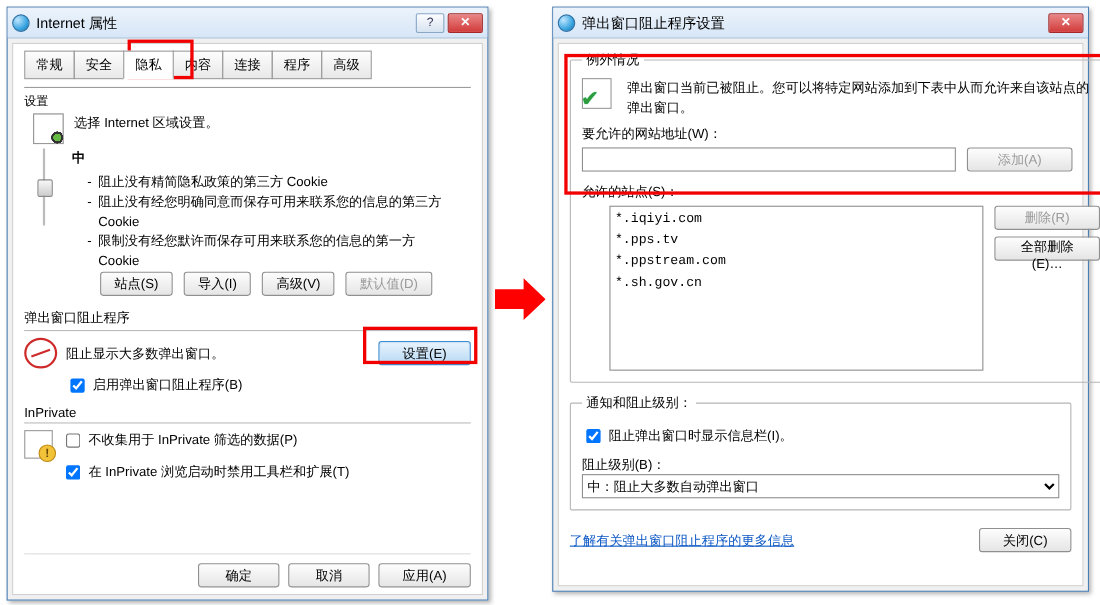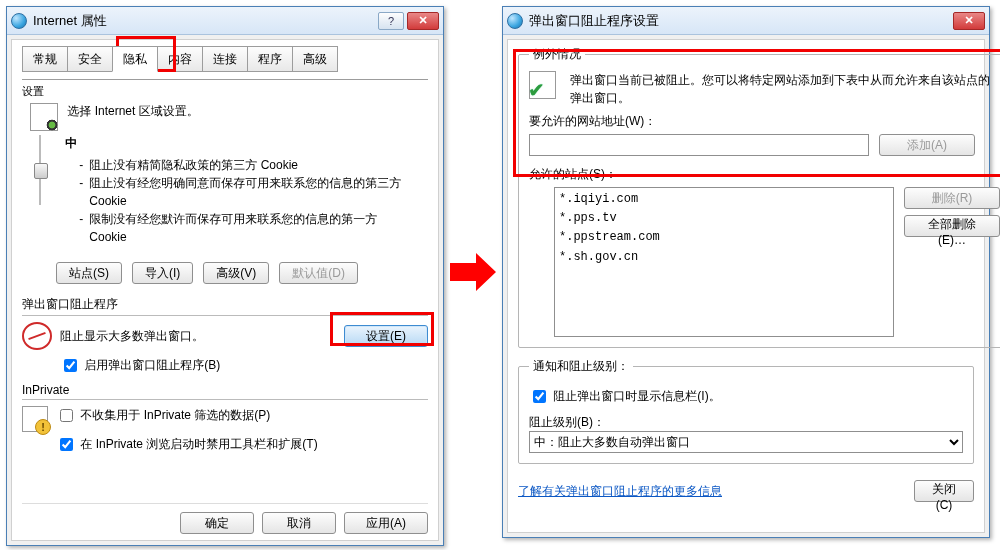--- a/index.html
+++ b/index.html
@@ -109,21 +109,21 @@
     border:1px solid #8f8f8f; border-radius:3px;
     background:linear-gradient(#fdfdfd,#e5e5e5);
     font-size:12px; font-family:inherit;
   }
   .btn[disabled]{ color:#9a9a9a; }
   .btn.primary {
     border:1px solid #3d8bd1;
     background:linear-gradient(#eaf4fd,#b6d8f4);
     box-shadow: inset 0 0 0 1px #cfe6f9;
   }
-  .btnrow { display:flex; gap:10px; margin:16px 0 6px 34px; }
+  .btnrow { display:flex; gap:10px; margin:1px 0 6px 34px;justify-content:center; }
 
   .grp-title { font-size:12px; margin:6px 0 2px 0; }
   .grp-body  { border-top:1px solid #bbb; padding-top:6px; position:relative; }
 
   .block-icon {
     width:30px;height:28px; margin-right:8px; display:inline-block; vertical-align:middle;
     border-radius:50%; border:2px solid #cf2a2a;
     position:relative;
   }
   .block-icon::after{ content:""; position:absolute; left:4px; right:4px; top:50%; height:2px; background:#cf2a2a; transform:translateY(-50%) rotate(-20deg);}
@@ -338,16 +338,16 @@
       <div style="margin-top:4px;">
         <input type="checkbox" class="chk" id="cbInfobar" checked="" style="">
         <label class="cblabel" for="cbInfobar">阻止弹出窗口时显示信息栏(I)。</label>
       </div>
       <div style="margin-top:8px;">阻止级别(B)：</div>
       <select class="select" id="lvlSelect"><option>中：阻止大多数自动弹出窗口</option></select>
     </fieldset>
 
     <div class="bottom-row">
       <a href="#" class="link">了解有关弹出窗口阻止程序的更多信息</a>
-      <button class="btn" style="width:60px">关闭(C)</button>
+      <button class="btn" style="width:84px">关闭(C)</button>
     </div>
   </div>
 </div>
 
 </body></html>

